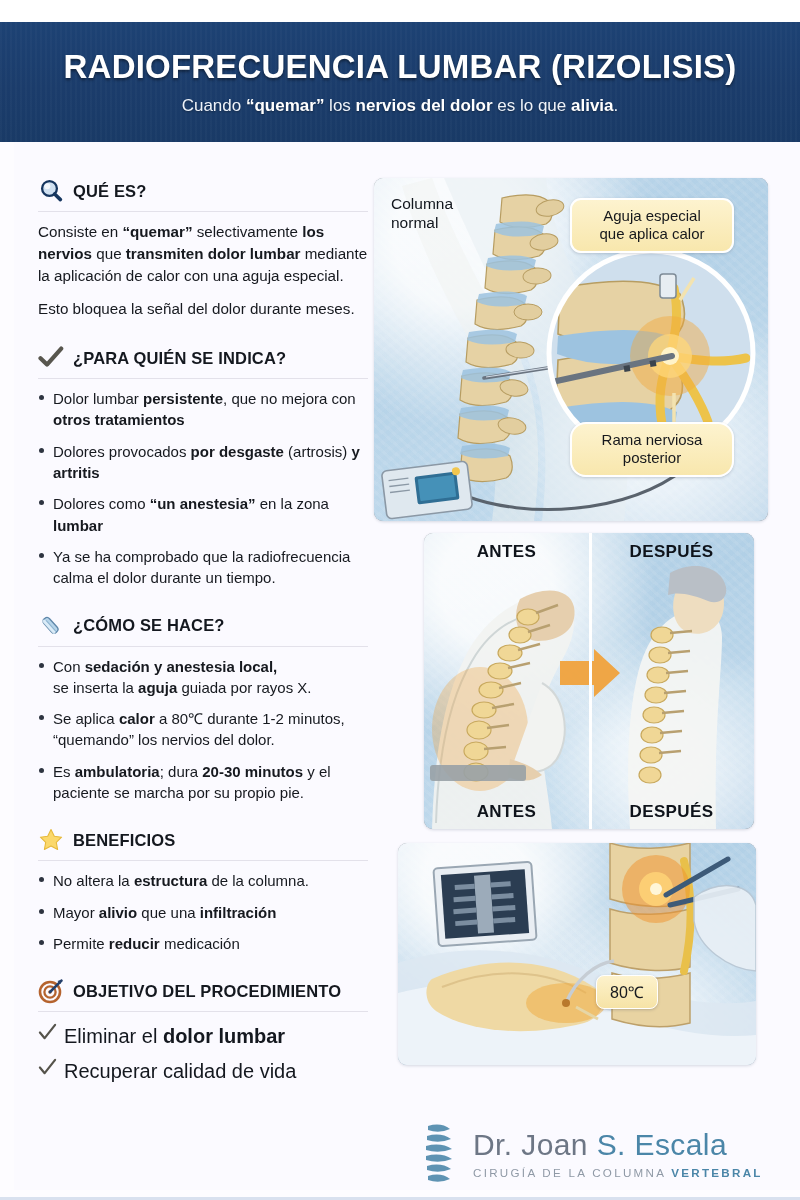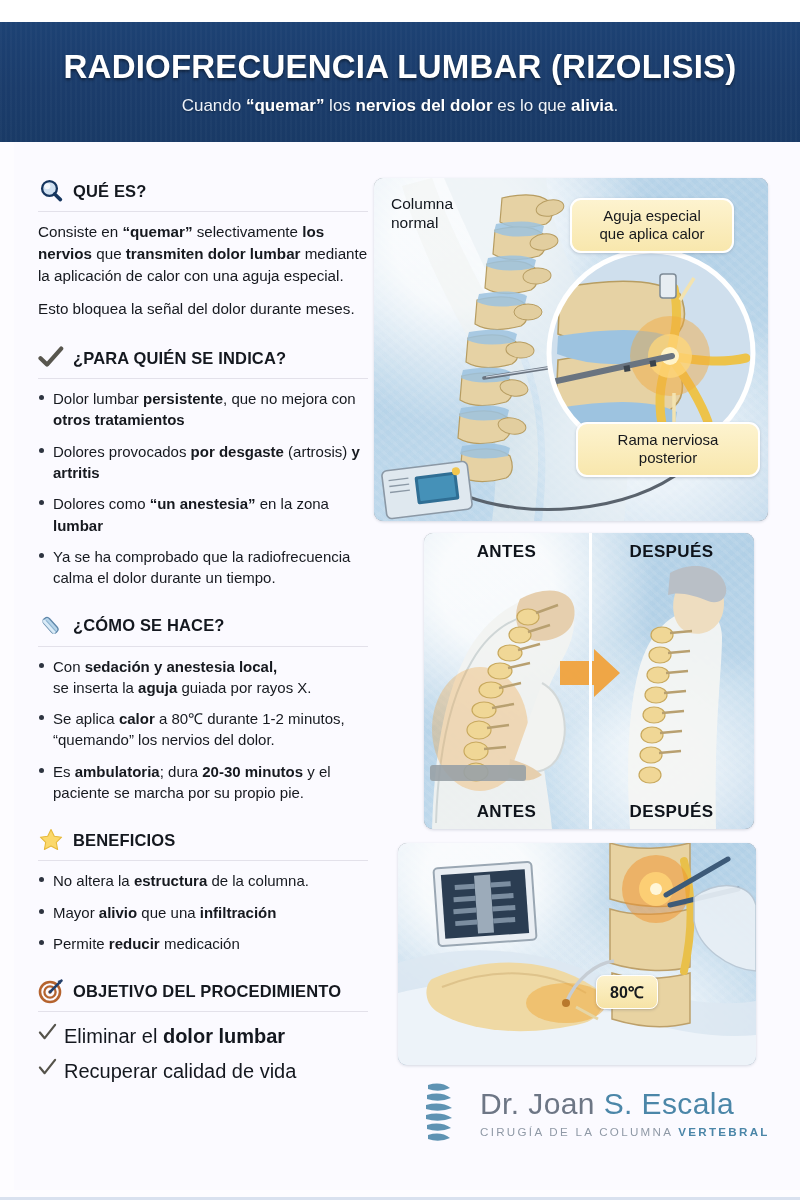--- a/index.html
+++ b/index.html
@@ -105,21 +105,21 @@
   .gap-s{height:14px;}
 
   
   .fig {
     position:relative; border-radius:9px; overflow:hidden;
     box-shadow:0 1px 3px rgba(40,60,90,.18);
     background:#737373;
   }
   .fig-main { width:394px; height:343px; }
   .fig-ba   { width:330px; height:296px; margin-left:50px; margin-top:12px;}
-  .fig-proc { width:358px; height:222px; margin-left:24px; margin-top:14px;font-weight:bold;}
+  .fig-proc { width:358px; height:222px; margin-left:24px; margin-top:14px;}
 
   
   .aqua{
     position:absolute; inset:0;
     background:
       radial-gradient(circle at 22% 18%, rgba(255,255,255,.85) 0 16%, rgba(255,255,255,0) 45%),
       radial-gradient(circle at 72% 78%, rgba(255,255,255,.6) 0 12%, rgba(255,255,255,0) 40%),
       radial-gradient(circle at 88% 20%, rgba(166,200,226,.6) 0 18%, rgba(255,255,255,0) 48%),
       radial-gradient(circle at 12% 82%, rgba(170,203,228,.55) 0 16%, rgba(255,255,255,0) 46%),
       linear-gradient(155deg,#dce9f4 0%,#c2d9ea 38%,#d5e6f2 66%,#bdd5e9 100%);
@@ -154,22 +154,22 @@
     text-align:center; box-shadow:0 1px 3px rgba(50,60,80,.22);
   }
   .temp-badge{
     position:absolute; background:linear-gradient(180deg,#fdf2cc,#f6e3a6);
     border:1.5px solid #fff; border-radius:8px; padding:5px 13px;
     font-size:16px; color:#171a1f; box-shadow:0 1px 3px rgba(50,60,80,.25);
   }
 
   
   .logo{
-    position:absolute; left:424px; top:1082px;
-    display:flex; align-items:center; gap:22px;
+    position:absolute; left:424px; top:1123px;
+    display:flex; align-items:center; gap:15px;
   }
   .logo-text .lt1{
     font-size:30px; color:#6d7685; letter-spacing:.4px; line-height:1.05;
     font-family:"Liberation Sans", sans-serif;
   }
   .logo-text .lt1 .teal{ color:#4b86a8; }
   .logo-text .lt2{
     margin-top:5px; font-size:11.6px; letter-spacing:2.3px; color:#8f99a6;
   }
   .logo-text .lt2 b{ color:#4b86a8; font-weight:bold; letter-spacing:2.3px;}
@@ -396,21 +396,21 @@
         <div class="fig-label" style="left:17px; top:16px;">
           <div>Columna</div>
           <div>normal</div>
         </div>
 
         <div class="callout" style="left:196px; top:20px; width:164px;">
           <div>Aguja especial</div>
           <div>que aplica calor</div>
         </div>
 
-        <div class="callout" style="left:202px; top:244px; width:184px;">
+        <div class="callout" style="left:196px; top:244px; width:164px;border-radius:16px;">
           <div>Rama nerviosa</div>
           <div>posterior</div>
         </div>
       </div>
 
       <div class="fig fig-ba">
         <div class="aqua"></div>
         <svg viewBox="0 0 330 296" width="330" height="296" style="position:absolute;inset:0">
 
           <g>

